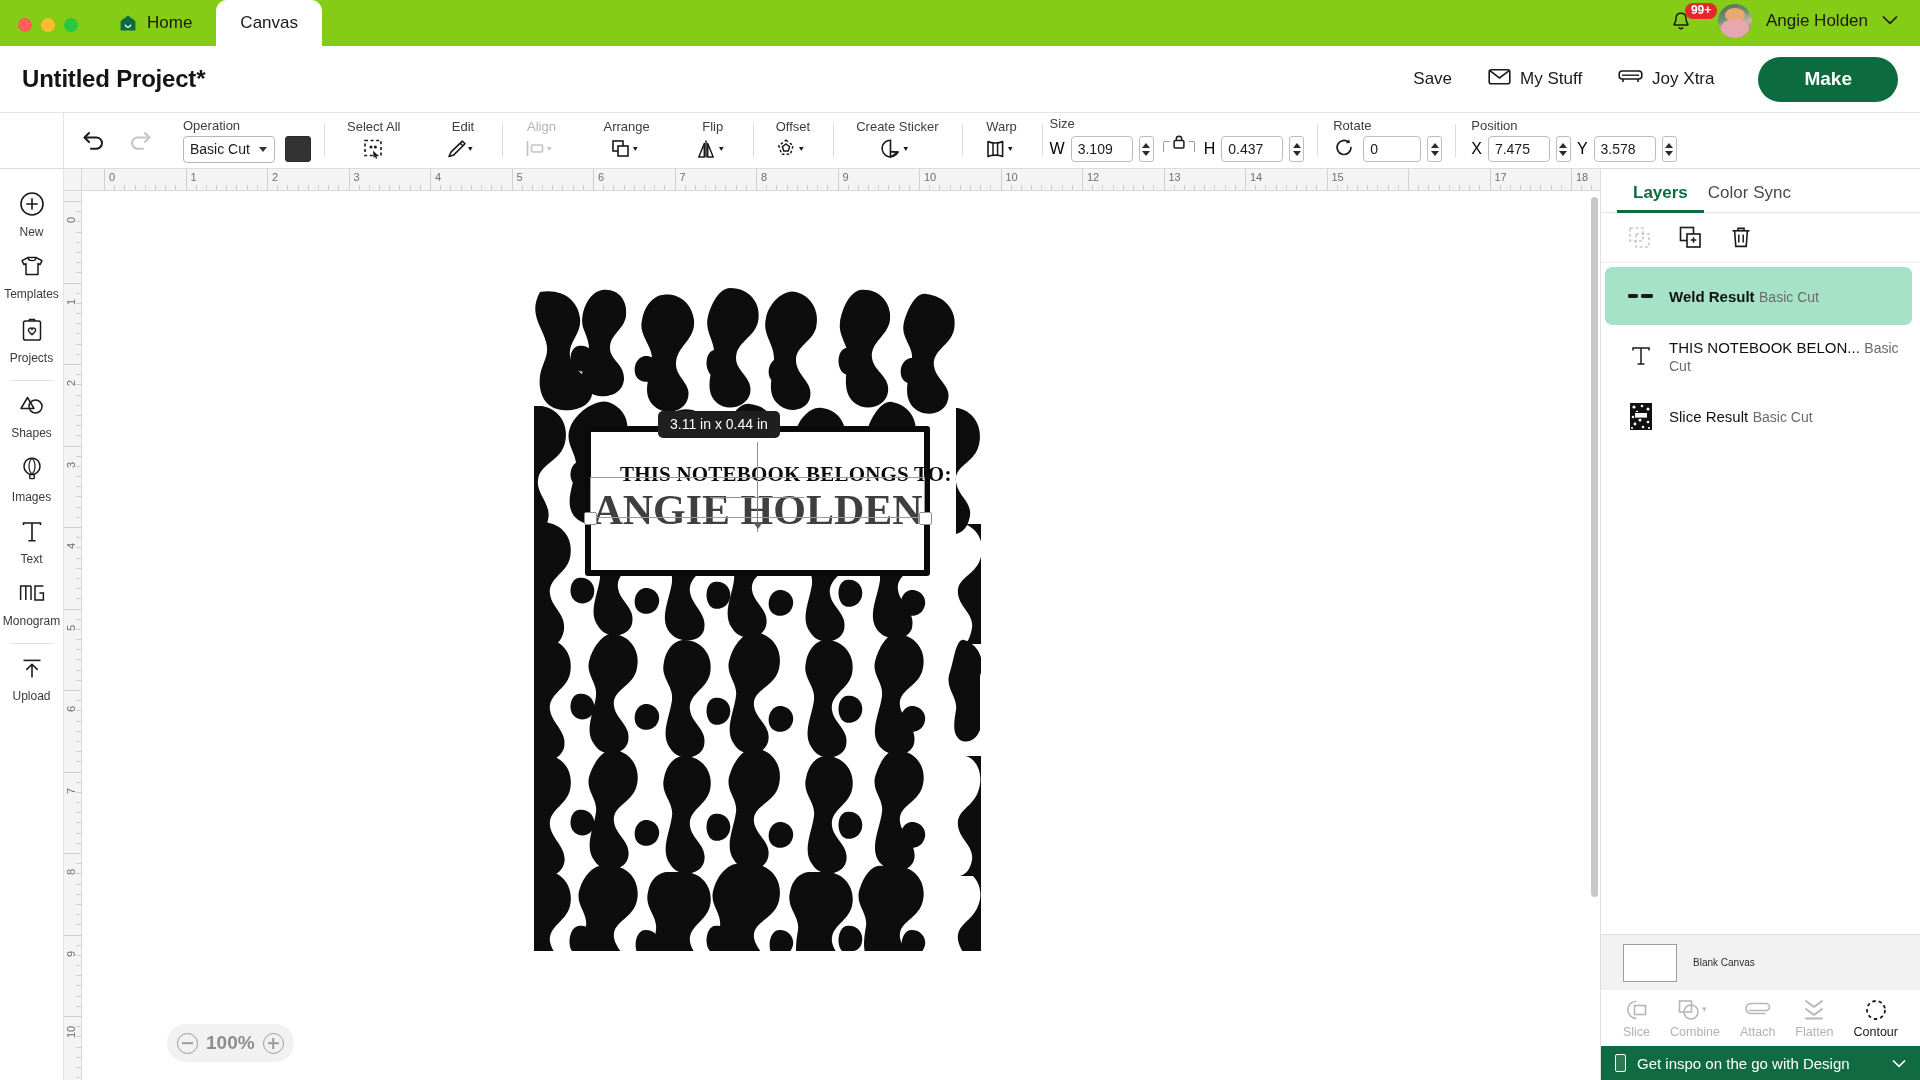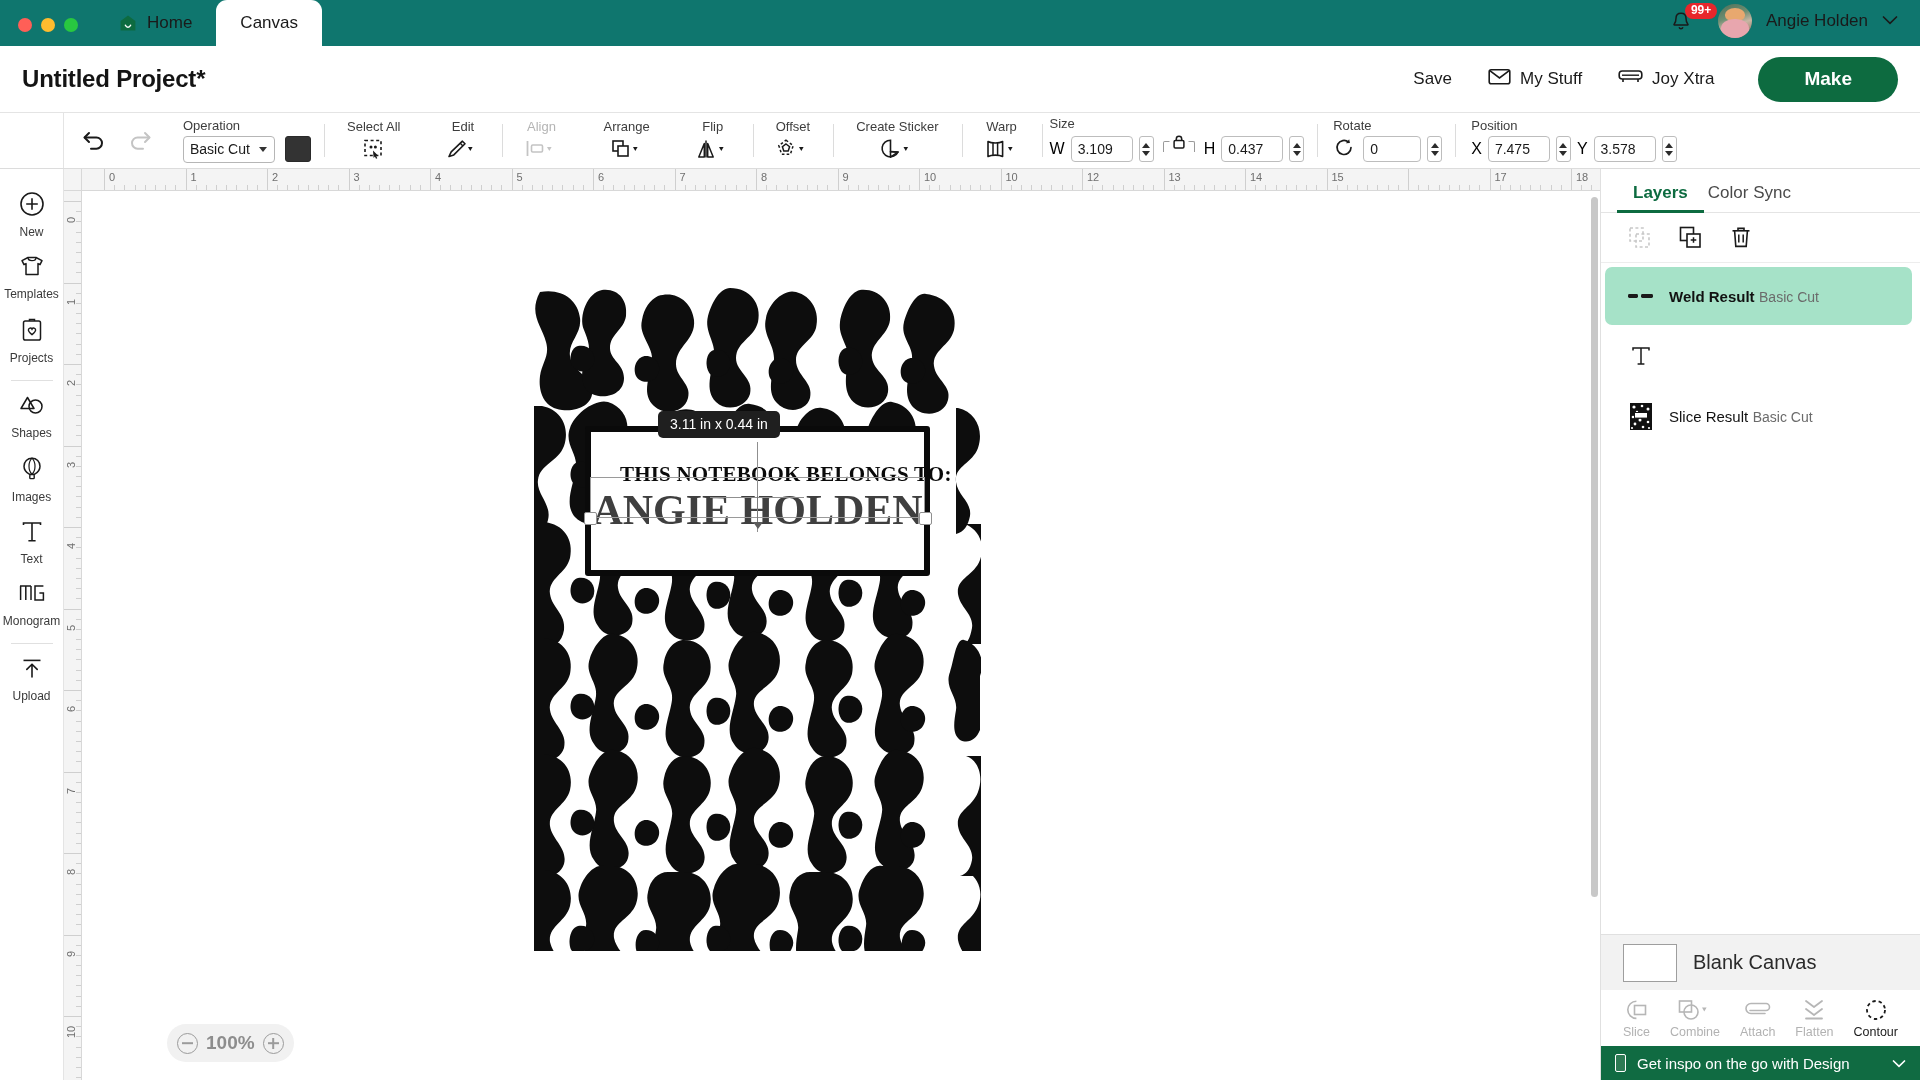--- a/index.html
+++ b/index.html
@@ -7,21 +7,21 @@
     width: 1920px; height: 1080px;
     font-family: "Liberation Sans", sans-serif;
     background: #ffffff;
     overflow: hidden;
     -webkit-font-smoothing: antialiased;
   }
   .app { position: relative; width: 1920px; height: 1080px; display: flex; flex-direction: column; }
 
   
   .tabbar {
-    height: 46px; background: #0f766e; display: flex; align-items: flex-end;
+    height: 46px; background: #84cc16; display: flex; align-items: flex-end;
     position: relative; flex: none;
   }
   .traffic { display: flex; gap: 9px; align-items: center; padding: 0 16px 14px 18px; }
   .dot { width: 14px; height: 14px; border-radius: 50%; }
   .dot.r { background: #ff5f57; }
   .dot.y { background: #febc2e; }
   .dot.g { background: #28c840; }
 
   .tab {
     height: 46px; display: flex; align-items: center; gap: 9px;
@@ -226,21 +226,21 @@
   .layer-txt { min-width: 0; }
   .layer-name { font-size: 15px; color: #111; white-space: nowrap; overflow: hidden; text-overflow: ellipsis; line-height: 19px; }
   .layer.selected .layer-name { font-weight: 700; }
   .layer-sub { font-size: 14px; color: #6b6b6b; line-height: 18px; }
 
   .blankcanvas {
     height: 56px; background: #f2f2f2; border-top: 1px solid #e0e0e0;
     display: flex; align-items: center; gap: 16px; padding: 0 22px; flex: none;
   }
   .bc-thumb { width: 54px; height: 38px; background: #fff; border: 1px solid #9e9e9e; }
-  .bc-label { font-size: 20px; color: #2b2b2b; }
+  .bc-label { font-size: 10px; color: #2b2b2b; }
 
   .bottomtools {
     height: 56px; display: flex; align-items: center; justify-content: space-around;
     padding: 0 12px; flex: none; background: #fff;
   }
   .btool { display: flex; flex-direction: column; align-items: center; gap: 3px; cursor: pointer; position: relative; }
   .btool .blab { font-size: 12.5px; color: #b2b2b2; }
   .btool.enabled .blab { color: #1a1a1a; }
   .btool .bic { height: 24px; display: flex; align-items: center; }
 
@@ -1052,20 +1052,24 @@
             <span class="layer-sub">Basic Cut</span>
           </span>
         </div>
 
         <div class="layer">
           <span class="layer-thumb">
             <svg width="26" height="26" viewBox="0 0 26 26">
                 <path d="M5 7.6V5h16v2.6M13 5.3v15.4M9.6 20.9h6.8" stroke="#1a1a1a" stroke-width="1.5" fill="none"></path>
               </svg>
           </span>
+          <span class="layer-txt">
+            <span class="layer-name">THIS NOTEBOOK BELON...</span>
+            <span class="layer-sub">Basic Cut</span>
+          </span>
         </div>
 
         <div class="layer">
           <span class="layer-thumb">
             <svg width="22" height="27" viewBox="0 0 22 27">
                 <rect width="22" height="27" fill="#111"></rect>
                 <g fill="#fff">
                   <circle cx="4" cy="4" r="1.6"></circle>
                   <circle cx="12" cy="3" r="1.3"></circle>
                   <circle cx="18" cy="6" r="1.5"></circle>

